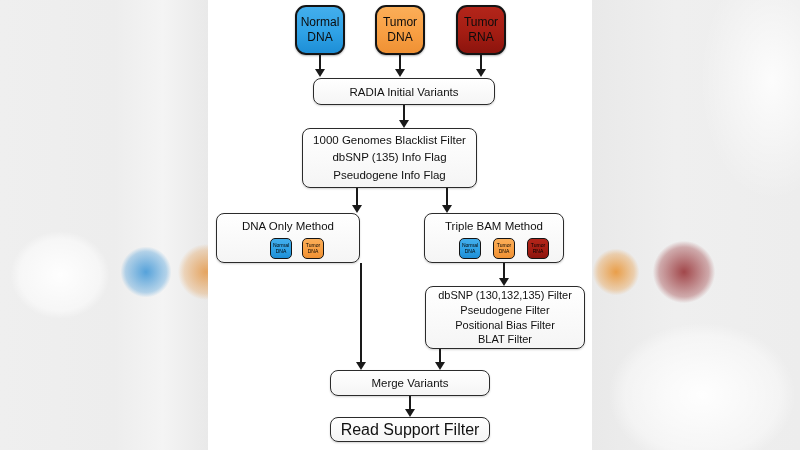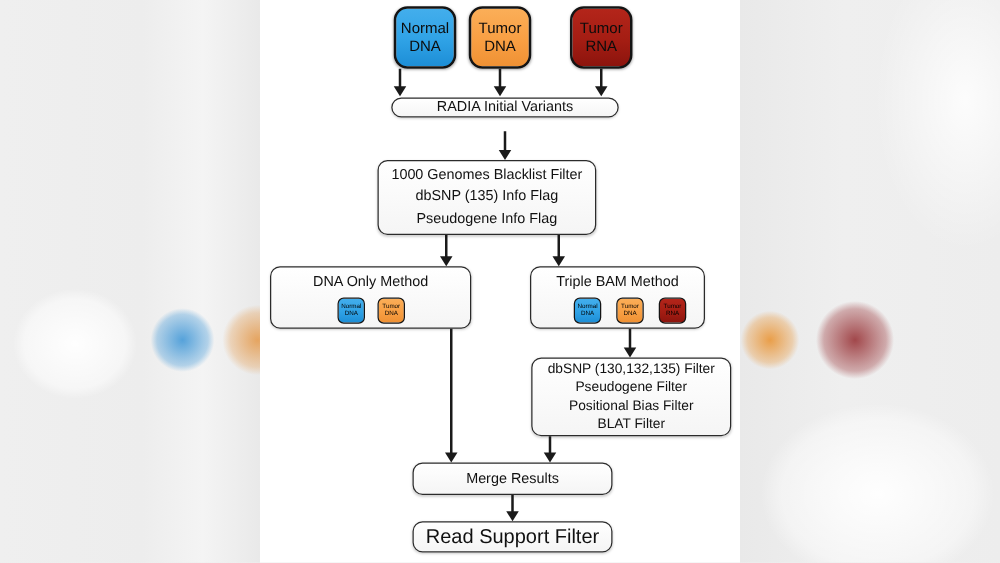--- a/index.html
+++ b/index.html
@@ -73,59 +73,59 @@
   .method-title{position:absolute;left:0;right:0;top:6px;text-align:center;font-size:11.5px;color:#111;}
 </style>
 </head>
 <body>
 
 <div id="stage">
   <div id="left-fill" class="side-fill"></div>
   <div id="right-fill" class="side-fill"></div>
   <div id="slide"></div>
 
-  <div class="source src-blue" style="left:295px;top:5px;margin-left:20px;">
+  <div class="source src-blue" style="left:295px;top:5px;">
       <span class="txt" style="white-space:pre-line;">Normal
 DNA</span>
     </div>
   <div class="source src-orange" style="left:375px;top:5px;">
       <span class="txt" style="white-space:pre-line;">Tumor
 DNA</span>
     </div>
   <div class="source src-red" style="left:456px;top:5px;">
       <span class="txt" style="white-space:pre-line;">Tumor
 RNA</span>
     </div>
 
   <div class="vline" style="left:319px;top:55px;height:16px;"></div>
   <div class="ahead" style="left:315px;top:69px;"></div>
   <div class="vline" style="left:399px;top:55px;height:16px;"></div>
   <div class="ahead" style="left:395px;top:69px;"></div>
   <div class="vline" style="left:480px;top:55px;height:16px;"></div>
   <div class="ahead" style="left:476px;top:69px;"></div>
 
-  <div class="node" style="left:313px;top:78px;width:182px;height:16px;font-size:11.5px;">
+  <div class="node" style="left:313px;top:78px;width:182px;height:27px;font-size:11.5px;">
     <span class="txt">RADIA Initial Variants</span>
   </div>
 
   <div class="vline" style="left:403px;top:105px;height:16px;"></div>
   <div class="ahead" style="left:399px;top:120px;"></div>
 
   <div class="node" style="left:302px;top:128px;width:175px;height:60px;font-size:11.5px;line-height:1.5;">
     <span class="txt">1000 Genomes Blacklist Filter
 dbSNP (135) Info Flag
 Pseudogene Info Flag</span>
   </div>
 
   <div class="vline" style="left:356px;top:188px;height:18px;"></div>
   <div class="ahead" style="left:352px;top:205px;"></div>
   <div class="vline" style="left:446px;top:188px;height:18px;"></div>
   <div class="ahead" style="left:442px;top:205px;"></div>
 
-  <div class="node" style="left:216px;top:213px;width:161px;height:50px;">
+  <div class="node" style="left:216px;top:213px;width:144px;height:50px;">
     <span class="method-title">DNA Only Method</span>
     <div class="mini src-blue" style="left:53px;top:24px;"><span>Normal
 DNA</span></div>
     <div class="mini src-orange" style="left:85px;top:24px;"><span>Tumor
 DNA</span></div>
   </div>
 
   <div class="node" style="left:424px;top:213px;width:140px;height:50px;">
     <span class="method-title">Triple BAM Method</span>
     <div class="mini src-blue" style="left:34px;top:24px;"><span>Normal
@@ -146,21 +146,21 @@
     <span class="txt">dbSNP (130,132,135) Filter
 Pseudogene Filter
 Positional Bias Filter
 BLAT Filter</span>
   </div>
 
   <div class="vline" style="left:439px;top:349px;height:14px;"></div>
   <div class="ahead" style="left:435px;top:362px;"></div>
 
   <div class="node" style="left:330px;top:370px;width:160px;height:26px;font-size:11.5px;">
-    <span class="txt">Merge Results</span>
+    <span class="txt">Merge Variants</span>
   </div>
 
   <div class="vline" style="left:409px;top:396px;height:14px;"></div>
   <div class="ahead" style="left:405px;top:409px;"></div>
 
   <div class="node" style="left:330px;top:417px;width:160px;height:25px;font-size:16px;">
     <span class="txt">Read Support Filter</span>
   </div>
 </div>
 

